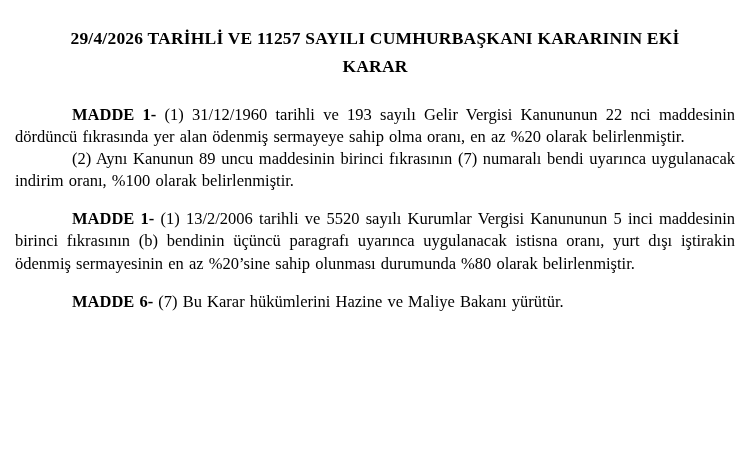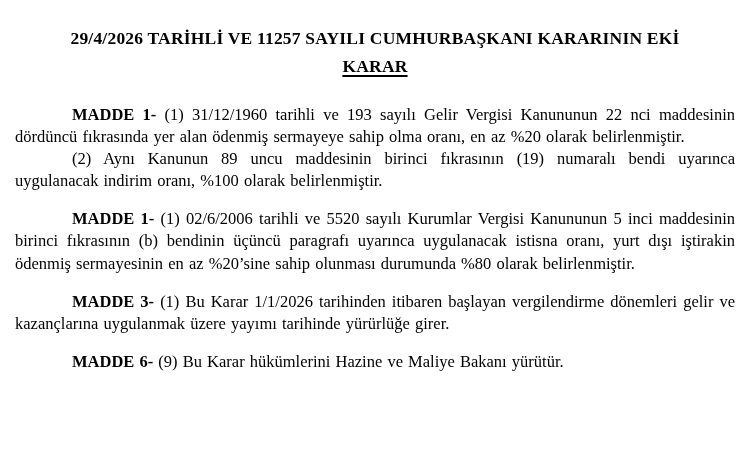--- a/index.html
+++ b/index.html
@@ -26,21 +26,20 @@
     margin: 0 0 24px 0;
   }
   .title-line {
     font-size: 17.5px;
     font-weight: bold;
     line-height: 28px;
     letter-spacing: 0.2px;
     margin: 0;
   }
   .title-line.underlined {
-    text-decoration: underline;
     text-decoration-thickness: 2px;
     text-underline-offset: 3px;
   }
   .clause {
     margin: 0;
     font-size: 16.5px;
     line-height: 22.1px;
     text-align: justify;
     text-indent: 57px;
     word-spacing: 1px;
@@ -60,28 +59,25 @@
 
 <div class="page">
 
   <header class="doc-title">
     <p class="title-line">29/4/2026 TARİHLİ VE 11257 SAYILI CUMHURBAŞKANI KARARININ EKİ</p>
     <p class="title-line underlined">KARAR</p>
   </header>
 
   <section class="article">
     <p class="clause"><span class="madde-label">MADDE 1-</span> <span>(1) 31/12/1960 tarihli ve 193 sayılı Gelir Vergisi Kanununun 22 nci maddesinin dördüncü fıkrasında yer alan ödenmiş sermayeye sahip olma oranı, en az %20 olarak belirlenmiştir.</span></p>
-    <p class="clause"><span>(2) Aynı Kanunun 89 uncu maddesinin birinci fıkrasının (19) numaralı bendi uyarınca uygulanacak indirim oranı, %100 olarak belirlenmiştir.</span></p>
+    <p class="clause"><span>(2) Aynı Kanunun 89 uncu maddesinin birinci fıkrasının (7) numaralı bendi uyarınca uygulanacak indirim oranı, %100 olarak belirlenmiştir.</span></p>
   </section>
 
   <section class="article">
-    <p class="clause"><span class="madde-label">MADDE 1-</span> <span>(1) 02/6/2006 tarihli ve 5520 sayılı Kurumlar Vergisi Kanununun 5 inci maddesinin birinci fıkrasının (b) bendinin üçüncü paragrafı uyarınca uygulanacak istisna oranı, yurt dışı iştirakin ödenmiş sermayesinin en az %20’sine sahip olunması durumunda %80 olarak belirlenmiştir.</span></p>
+    <p class="clause"><span class="madde-label">MADDE 1-</span> <span>(1) 13/2/2006 tarihli ve 5520 sayılı Kurumlar Vergisi Kanununun 5 inci maddesinin birinci fıkrasının (b) bendinin üçüncü paragrafı uyarınca uygulanacak istisna oranı, yurt dışı iştirakin ödenmiş sermayesinin en az %20’sine sahip olunması durumunda %80 olarak belirlenmiştir.</span></p>
   </section>
 
-  <section class="article">
-    <p class="clause"><span class="madde-label">MADDE 3-</span> <span>(1) Bu Karar 1/1/2026 tarihinden itibaren başlayan vergilendirme dönemleri gelir ve kazançlarına uygulanmak üzere yayımı tarihinde yürürlüğe girer.</span></p>
-  </section>
 
   <section class="article">
-    <p class="clause"><span class="madde-label">MADDE 6-</span> <span>(9) Bu Karar hükümlerini Hazine ve Maliye Bakanı yürütür.</span></p>
+    <p class="clause"><span class="madde-label">MADDE 6-</span> <span>(7) Bu Karar hükümlerini Hazine ve Maliye Bakanı yürütür.</span></p>
   </section>
 
 </div>
 
 </body></html>

